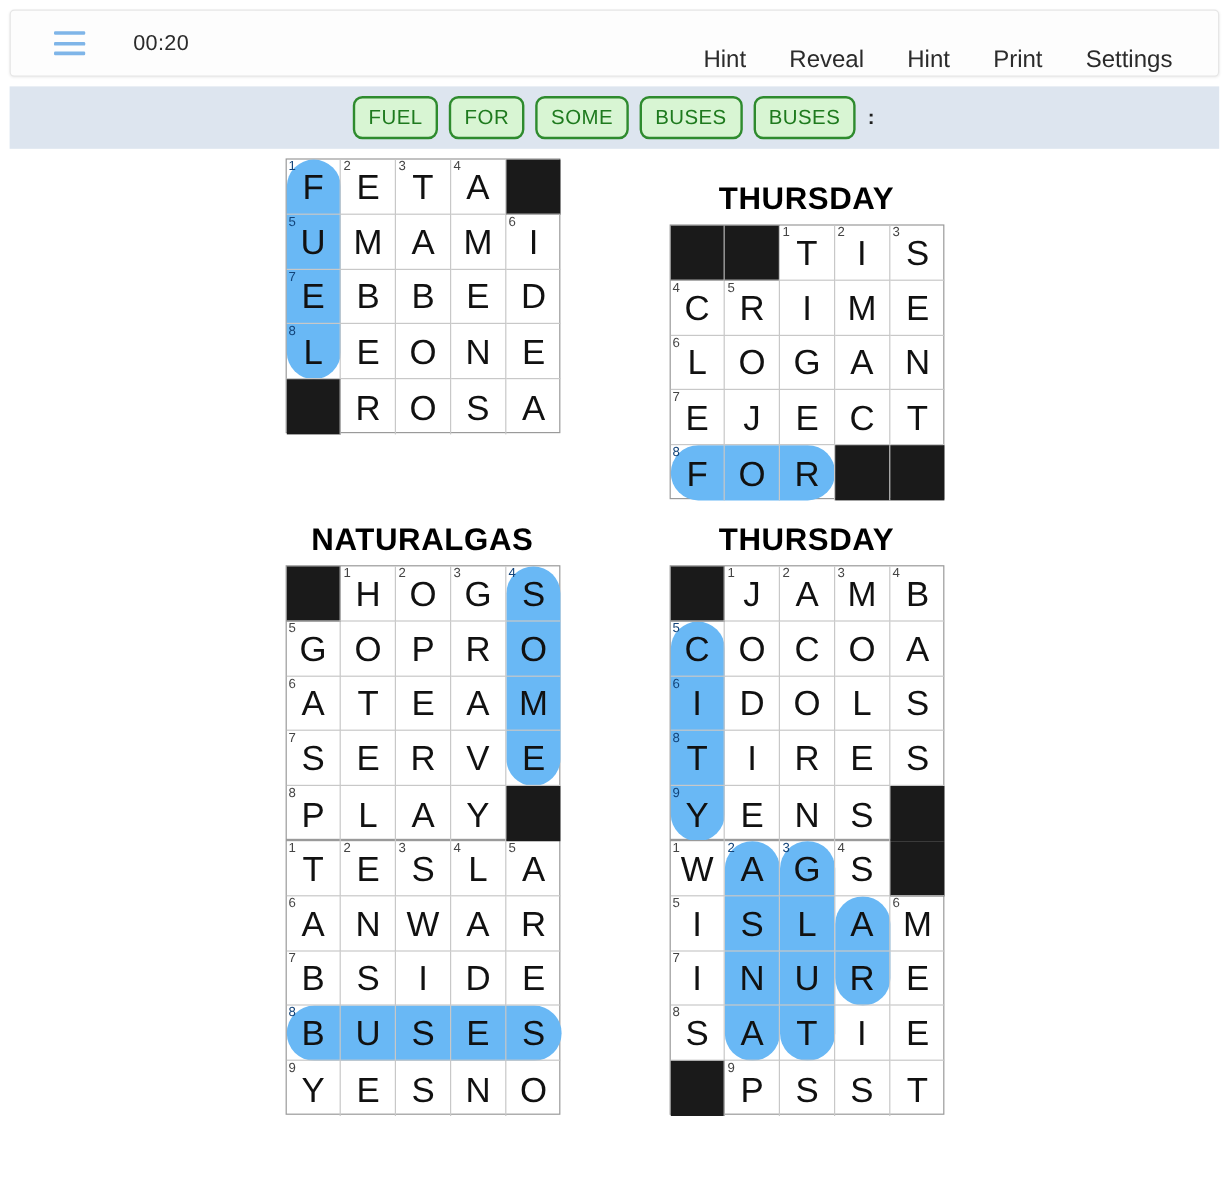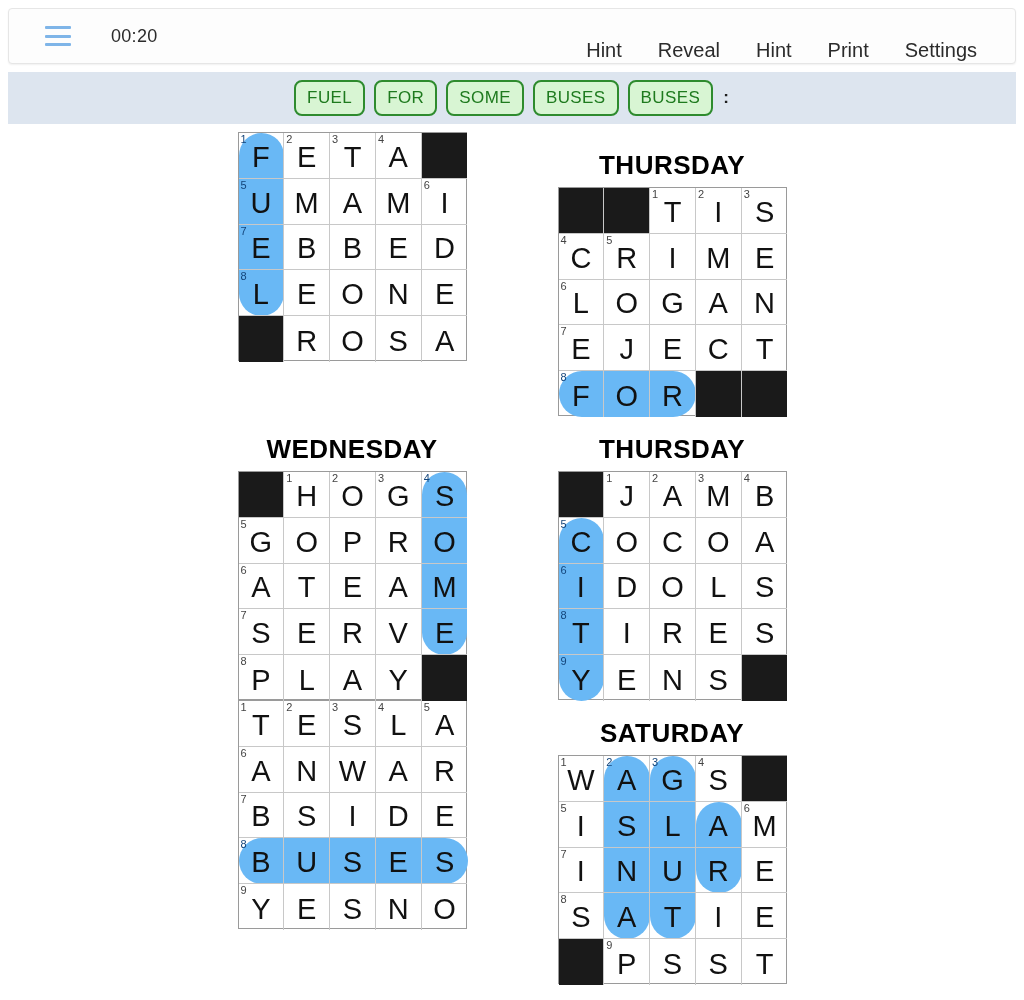--- a/index.html
+++ b/index.html
@@ -357,21 +357,21 @@
               <div class="ltr">R</div>
             </div>
             <div class="cell black lastrow" style="left: 137.4px; top: 183.2px;"></div>
             <div class="cell black lastcol lastrow" style="left: 183.2px; top: 183.2px;"></div>
           </div>
         </div>
       </div>
   </div>
   <div class="row-of-boards">
     <div class="board">
-        <div class="board-title">WEDNESDAY</div>
+        <div class="board-title">NATURALGAS</div>
         <div class="grid-wrap">
           <div class="grid" style="width: 229px; height: 229px;">
             <div class="grid-bg"></div>
             <div class="pill" style="left: 183.2px; top: 0px; width: 45.8px; height: 183.2px; border-radius: 22.9px;"></div>
             <div class="cell black" style="left: 0px; top: 0px;"></div>
             <div class="cell white" style="left: 45.8px; top: 0px;">
               <div class="num">1</div>
               <div class="ltr">H</div>
             </div>
             <div class="cell white" style="left: 91.6px; top: 0px;">
@@ -627,21 +627,20 @@
             <div class="cell white lastrow" style="left: 137.4px; top: 183.2px;">
               <div class="ltr">N</div>
             </div>
             <div class="cell white lastcol lastrow" style="left: 183.2px; top: 183.2px;">
               <div class="ltr">O</div>
             </div>
           </div>
         </div>
       </div>
     <div class="board">
-        <div class="board-title">SATURDAY</div>
         <div class="grid-wrap">
           <div class="grid" style="width: 229px; height: 229px;">
             <div class="grid-bg"></div>
             <div class="pill" style="left: 45.8px; top: 0px; width: 45.8px; height: 183.2px; border-radius: 22.9px;"></div>
             <div class="pill" style="left: 91.6px; top: 0px; width: 45.8px; height: 183.2px; border-radius: 22.9px;"></div>
             <div class="pill" style="left: 137.4px; top: 45.8px; width: 45.8px; height: 91.6px; border-radius: 22.9px;"></div>
             <div class="cell white" style="left: 0px; top: 0px;">
               <div class="num">1</div>
               <div class="ltr">W</div>
             </div>

